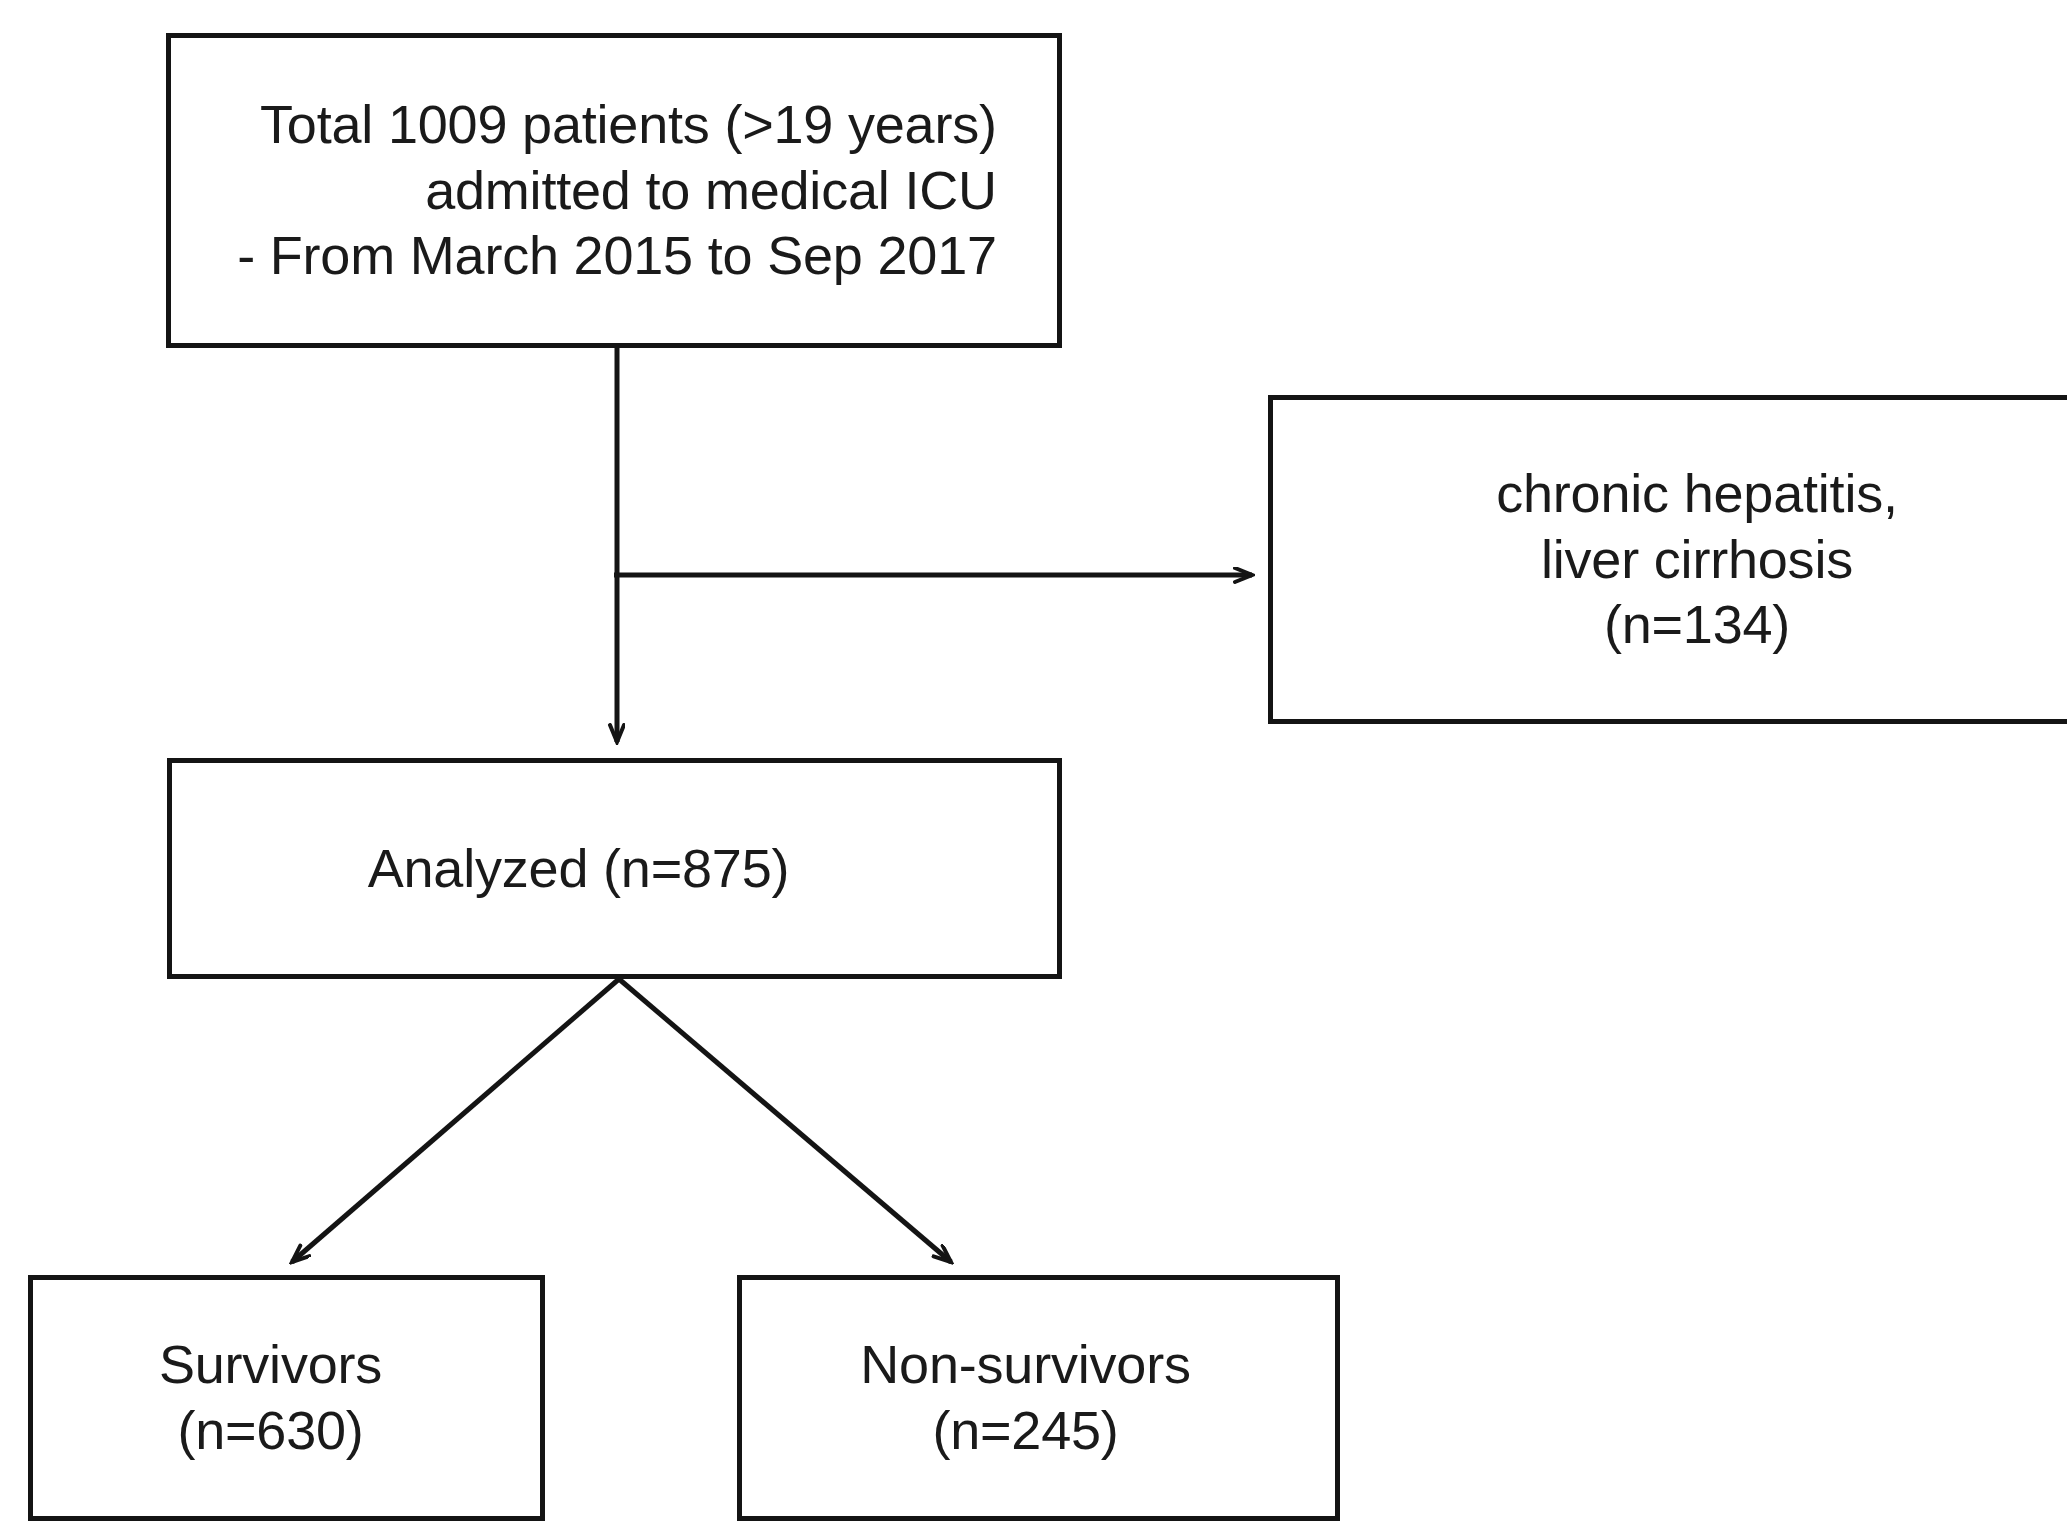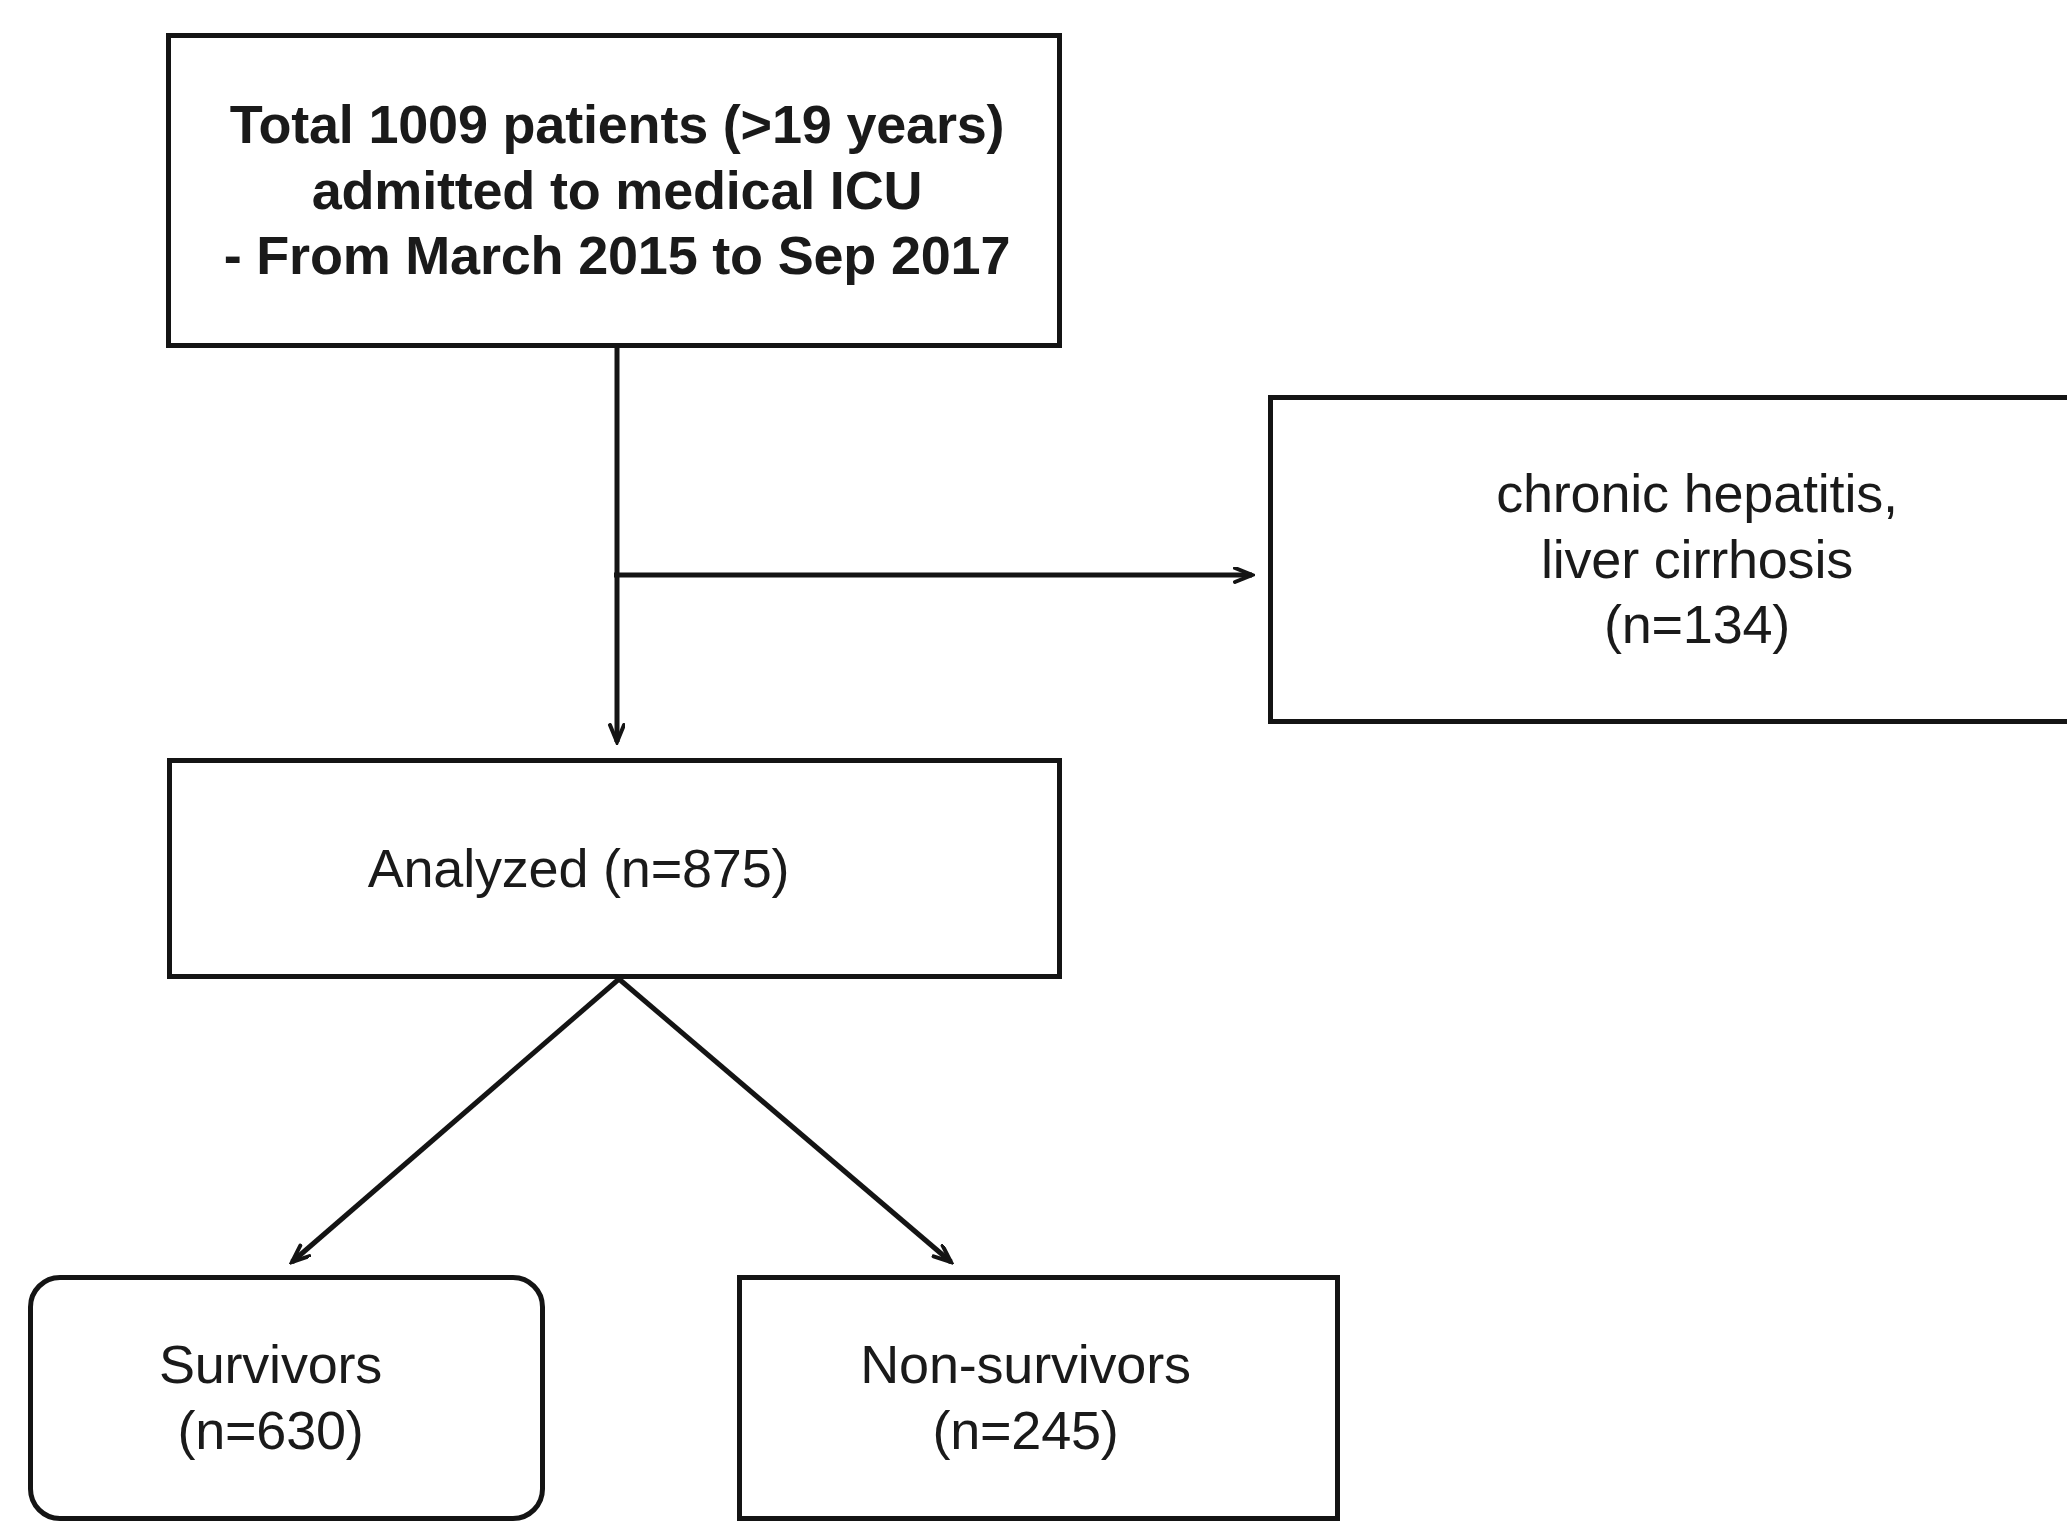--- a/index.html
+++ b/index.html
@@ -40,25 +40,25 @@
   .node-text {
     font-size: 54px;
     line-height: 1.22;
     text-align: center;
     white-space: pre-line;
     letter-spacing: -0.2px;
     color: #1a1a1a;
   }
   
   #node-total       { left: 166px;  top: 33px;   width: 896px; height: 315px; }
-  #node-total .node-text { text-align: center; padding-left: 6px; font-weight: bold; }
+  #node-total .node-text { text-align: right; padding-left: 6px; }
   #node-excluded    { left: 1268px; top: 395px;  width: 858px; height: 329px; }
   #node-analyzed    { left: 167px;  top: 758px;  width: 895px; height: 221px; padding-left: 40px; }
   #node-analyzed .node-text { margin-right: 112px; }
-  #node-survivors   { left: 28px;   top: 1275px; width: 517px; height: 246px; border-radius: 32px; }
+  #node-survivors   { left: 28px;   top: 1275px; width: 517px; height: 246px; }
   #node-survivors .node-text { margin-right: 32px; }
   #node-nonsurvivors{ left: 705px;  top: 1275px; width: 603px; height: 246px; margin-left: 32px; }
   #node-nonsurvivors .node-text { margin-right: 26px; }
 </style>
 </head>
 <body>
 
 <div id="canvas">
 
   <svg id="edges" viewBox="0 0 2067 1521" width="2067" height="1521" aria-hidden="true">

